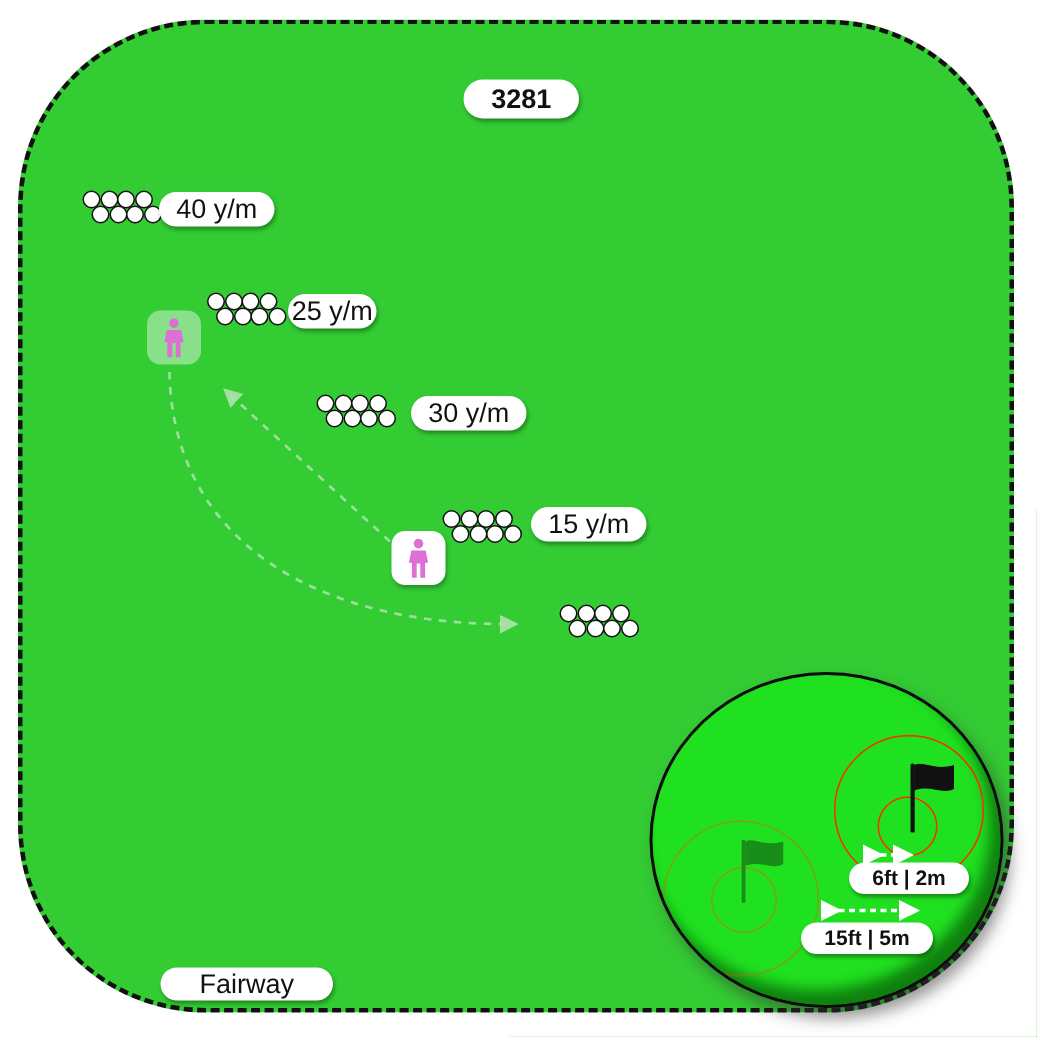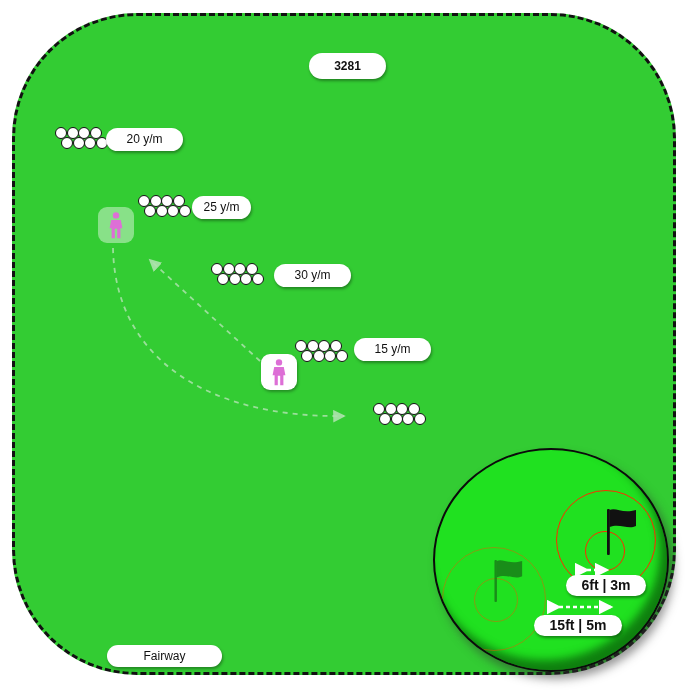--- a/index.html
+++ b/index.html
@@ -1,21 +1,21 @@
 <!DOCTYPE html>
 <html><head>
 <meta charset="utf-8">
 <style>
   html,body{margin:0;padding:0;background:#fff;}
   #canvas{position:relative;width:691px;height:691px;background:#fff;overflow:hidden;
           font-family:"Liberation Sans", sans-serif;color:#111;}
   .fairway{position:absolute;left:12px;top:13px;width:664px;height:662px;
            background:#33CC33;border:3px dashed #111;border-radius:125px;box-sizing:border-box;}
   .pill{position:absolute;background:#fff;border-radius:13px;height:23px;line-height:23px;
-        text-align:center;font-size:12px;box-shadow:1px 2px 3px rgba(0,0,0,.35);white-space:nowrap;}
+        text-align:center;font-size:18px;box-shadow:1px 2px 3px rgba(0,0,0,.35);white-space:nowrap;}
   .pill.bold{font-weight:700;}
   .balls{position:absolute;width:53px;height:22px;}
   .ball{position:absolute;width:12px;height:12px;box-sizing:border-box;background:#fff;
         border:1.7px solid #111;border-radius:50%;}
   .golfer{position:absolute;width:36px;height:36px;border-radius:9px;display:flex;
           align-items:center;justify-content:center;}
   .golfer.ghostbg{background:rgba(255,255,255,.42);}
   .golfer.whitebg{background:#fff;box-shadow:1px 2px 3px rgba(0,0,0,.3);}
   .overlay{position:absolute;left:0;top:0;pointer-events:none;}
   .green-circle{position:absolute;left:433px;top:448px;width:236px;height:224px;border-radius:50%;
@@ -50,21 +50,21 @@
   <div class="balls" style="left:55px;top:127px;">
       <span class="ball" style="left: 0px; top: 0px;"></span>
       <span class="ball" style="left: 11.5px; top: 0px;"></span>
       <span class="ball" style="left: 23px; top: 0px;"></span>
       <span class="ball" style="left: 34.5px; top: 0px;"></span>
       <span class="ball" style="left: 6px; top: 10px;"></span>
       <span class="ball" style="left: 17.5px; top: 10px;"></span>
       <span class="ball" style="left: 29px; top: 10px;"></span>
       <span class="ball" style="left: 40.5px; top: 10px;"></span>
     </div>
-  <div class="pill" style="left:106px;top:128px;width:77px;">20 y/m</div>
+  <div class="pill" style="left:106px;top:128px;width:77px;">40 y/m</div>
 
   <div class="balls" style="left:138px;top:195px;">
       <span class="ball" style="left: 0px; top: 0px;"></span>
       <span class="ball" style="left: 11.5px; top: 0px;"></span>
       <span class="ball" style="left: 23px; top: 0px;"></span>
       <span class="ball" style="left: 34.5px; top: 0px;"></span>
       <span class="ball" style="left: 6px; top: 10px;"></span>
       <span class="ball" style="left: 17.5px; top: 10px;"></span>
       <span class="ball" style="left: 29px; top: 10px;"></span>
       <span class="ball" style="left: 40.5px; top: 10px;"></span>
@@ -139,19 +139,19 @@
     <svg class="overlay" width="236" height="224">
       <defs>
         <marker id="aw" markerWidth="8" markerHeight="8" refX="5" refY="3" orient="auto">
           <path d="M0,0 L6,3 L0,6 Z" fill="#fff"></path>
         </marker>
       </defs>
       <line x1="152" y1="120" x2="172" y2="120" stroke="#fff" stroke-width="2.4" stroke-dasharray="4 3" marker-start="url(#aw)" marker-end="url(#aw)"></line>
       <line x1="124" y1="157" x2="176" y2="157" stroke="#fff" stroke-width="2.4" stroke-dasharray="4 3" marker-start="url(#aw)" marker-end="url(#aw)"></line>
     </svg>
 
-    <div class="gc-pill" style="left:131px;top:125px;width:80px;">6ft | 3m</div>
+    <div class="gc-pill" style="left:131px;top:125px;width:80px;">6ft | 2m</div>
     <div class="gc-pill" style="left:99px;top:165px;width:88px;">15ft | 5m</div>
   </div>
 
   <div class="pill" style="left:107px;top:645px;width:115px;height:22px;line-height:22px;">Fairway</div>
 
 </div>
 
 </body></html>

